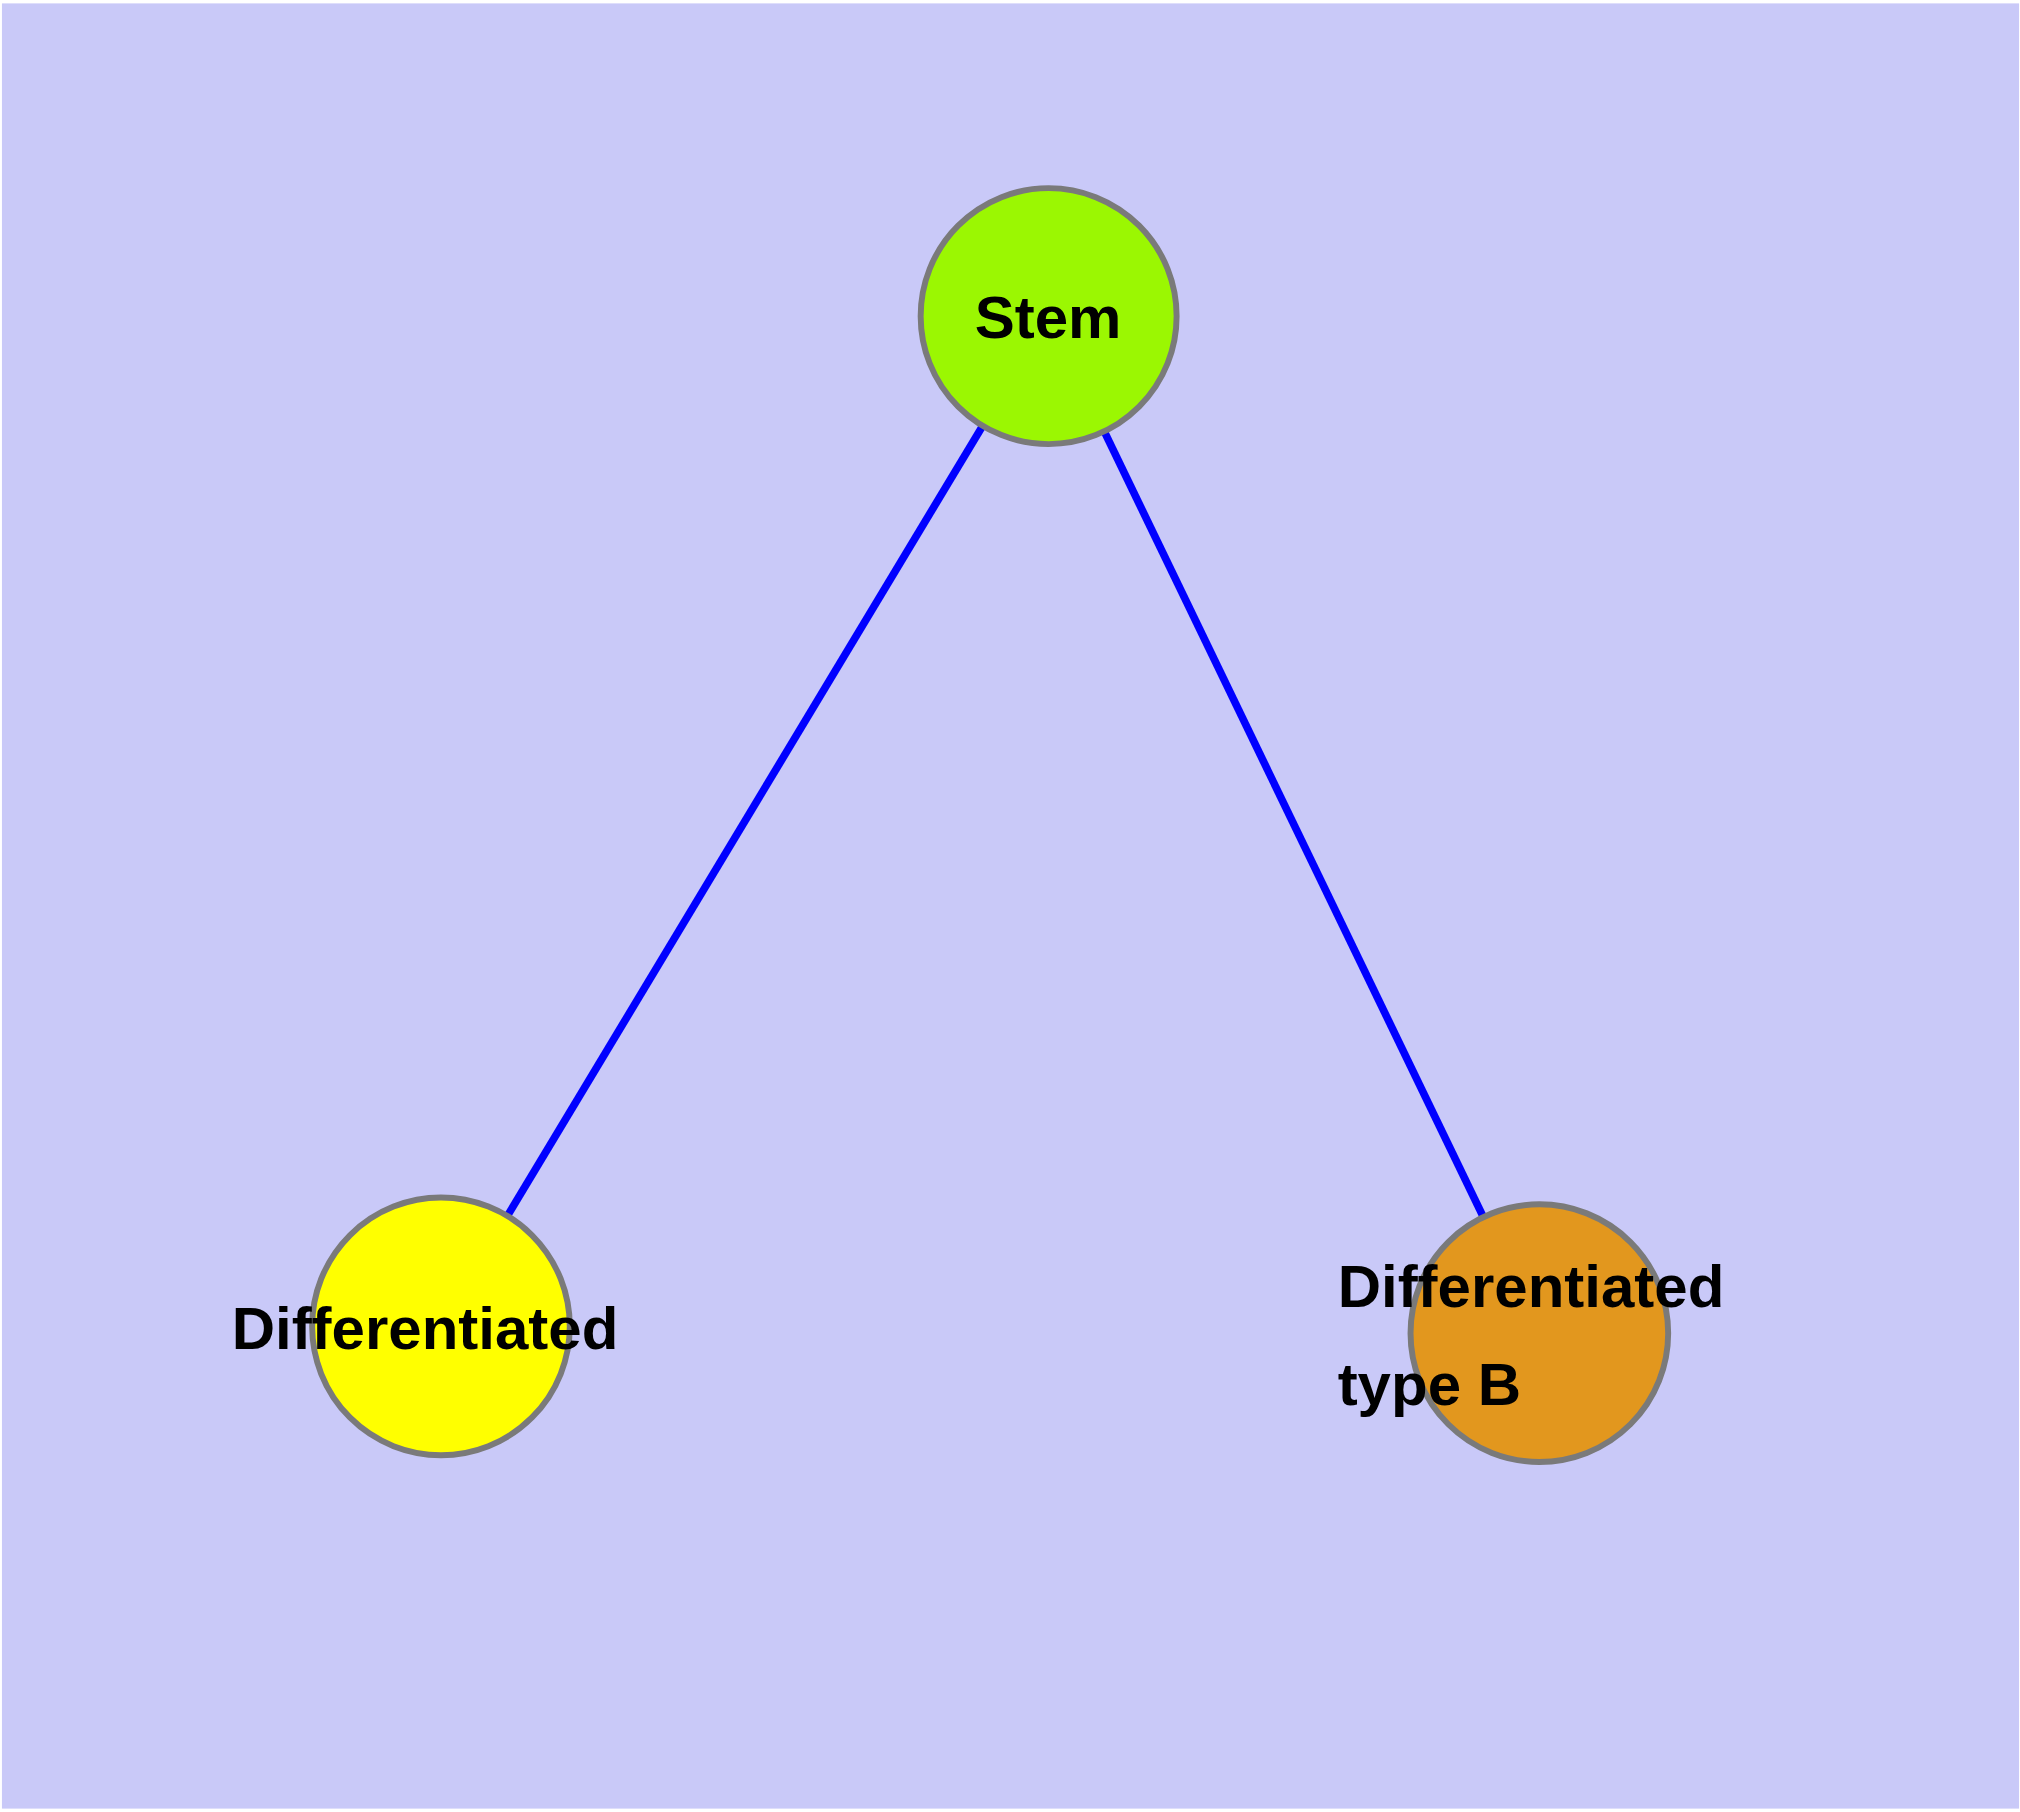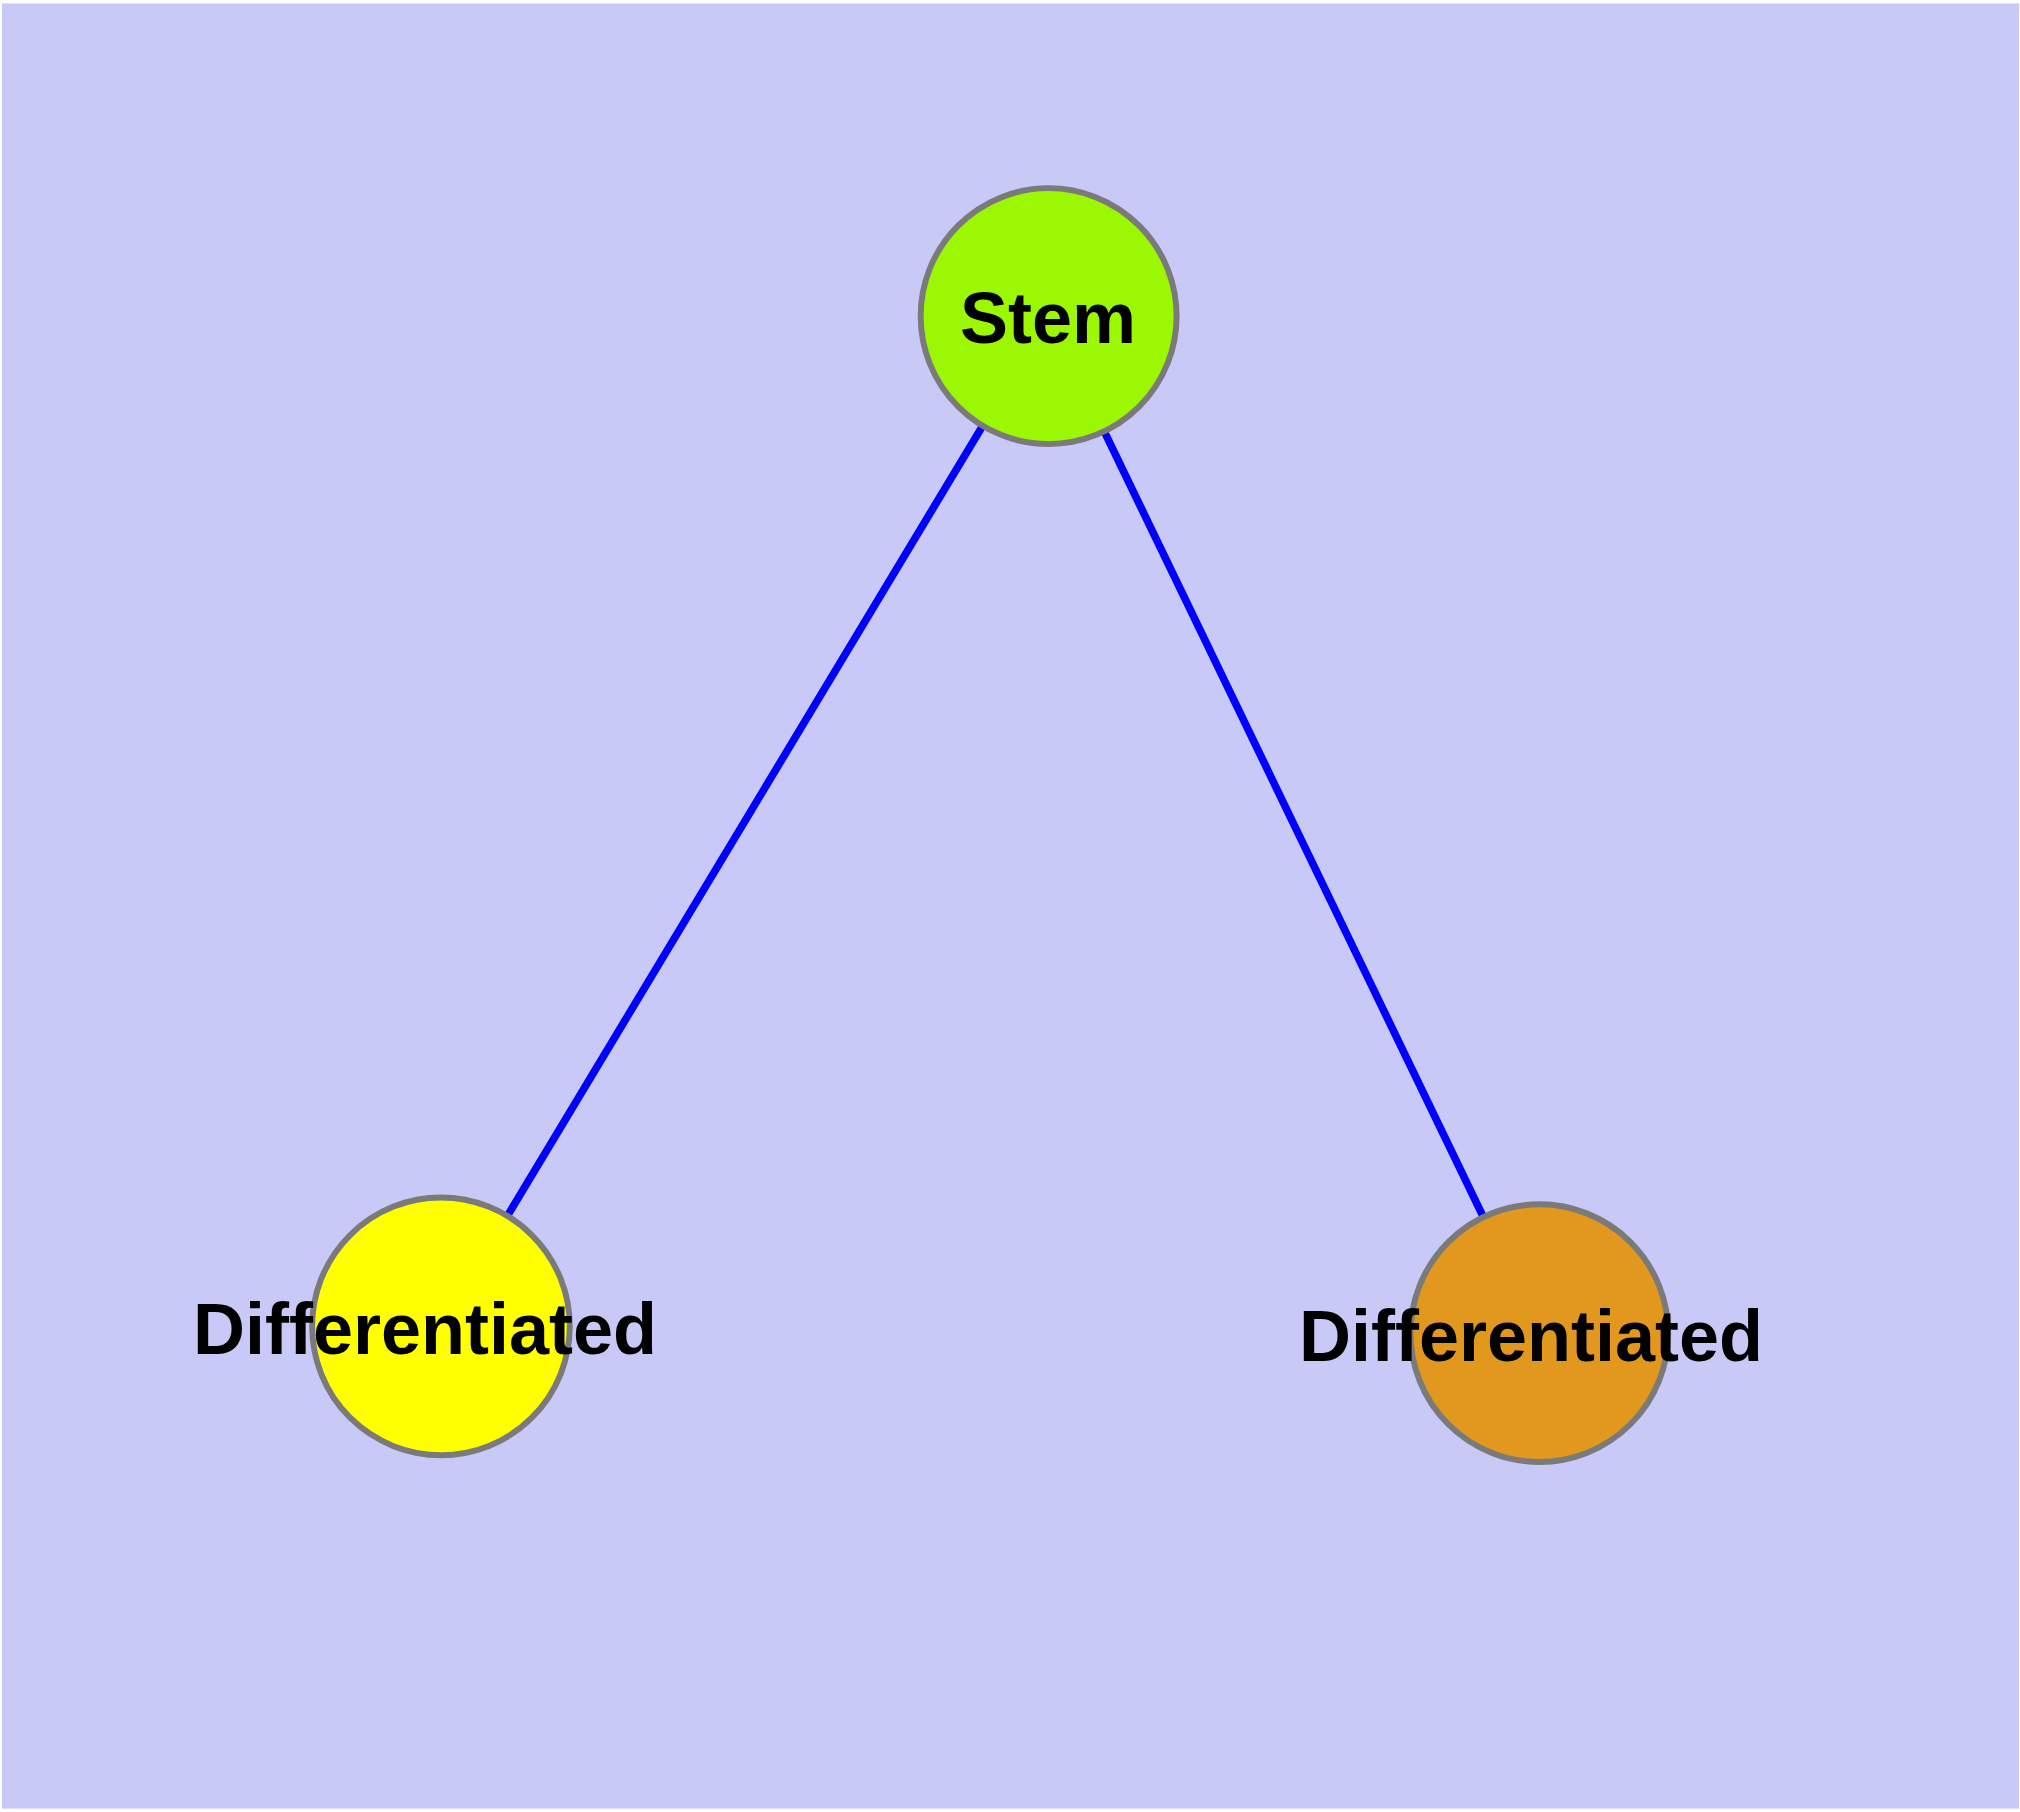--- a/index.html
+++ b/index.html
@@ -8,21 +8,21 @@
     width: 2021px;
     height: 1812px;
     overflow: hidden;
     font-family: "Liberation Sans", "DejaVu Sans", sans-serif;
   }
   .stage svg { position: absolute; left: 0; top: 0; display: block; }
   .node-label {
     position: absolute;
     transform: translate(-50%, -50%);
     font-weight: bold;
-    font-size: 72px;
+    font-size: 60px;
     line-height: 98px;
     color: #000000;
     white-space: nowrap;
     pointer-events: none;
   }
 </style>
 </head>
 <body>
 
 <div class="stage">
@@ -45,16 +45,17 @@
   <div class="node-label" style="left: 1048px; top: 318px; color: rgb(0, 0, 0);">
     <div>Stem</div>
   </div>
 
   <div class="node-label" style="left: 425px; top: 1329px; color: rgb(0, 0, 0);">
     <div>Differentiated</div>
   </div>
 
   <div class="node-label" style="left: 1531px; top: 1336px; color: rgb(0, 0, 0);">
     <div>Differentiated</div>
+    <div>type B</div>
   </div>
 
 </div>
 
 
 </body></html>

